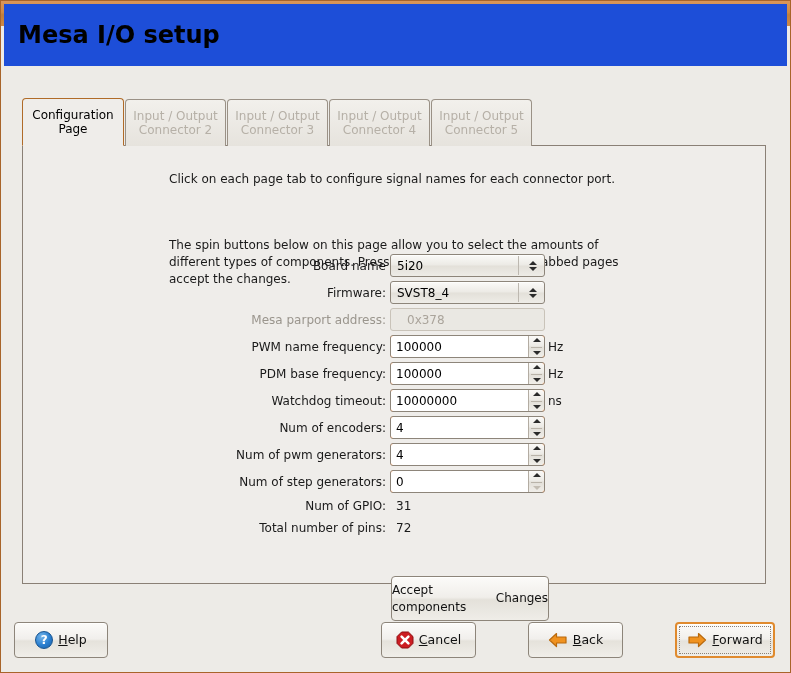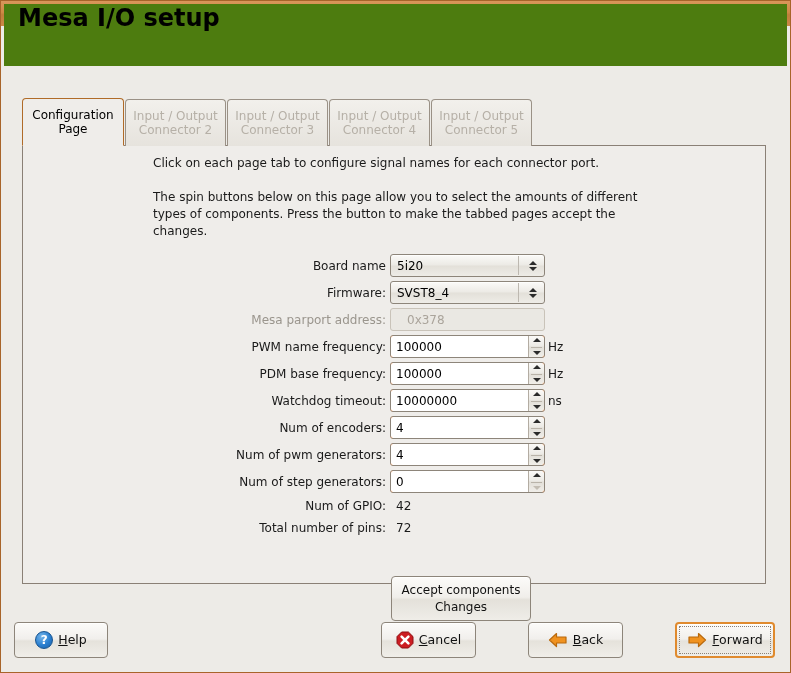--- a/index.html
+++ b/index.html
@@ -100,22 +100,23 @@
     background: #edebe7;
     padding: 3px;
   }
 
   
   #header-band {
     position: absolute;
     left: 4px; top: 4px;
     width: 783px;
     height: 62px;
-    background: #4d7c0f;
-    display: flex;
+    background: #1d4ed8;
+    display: flex;
+    align-items: center;
   }
   #header-title {
     margin-left: 14px;
     font-size: 24px;
     font-weight: bold;
     color: #000000;
     letter-spacing: 0px;
   }
 
   
@@ -188,21 +189,21 @@
   
   #intro {
     position: absolute;
     left: 130px;
     top: 9px;
     width: 500px;
     font-size: 12px;
     color: #1a1a1a;
     line-height: 17px;
   }
-  #intro p { margin: 0; }
+  #intro p { margin: 16px; }
   #intro .gap { height: 17px; }
 
   
   #form {
     position: absolute;
     left: 0;
     top: 106px;
     width: 744px;
   }
   .row {
@@ -344,28 +345,28 @@
   
   #accept-wrap {
     position: absolute;
     left: 0;
     top: 430px;
     width: 744px;
     display: flex;
   }
   #accept-btn {
     margin-left: 368px;
-    width: 140px;
+    width: 158px;
     height: 45px;
     box-sizing: border-box;
     border: 1px solid #8d857a;
     border-radius: 4px;
     background: linear-gradient(180deg,#fcfbf9 0%, #f0eeea 47%, #e4e1da 53%, #efedE8 100%);
     display: flex;
-    flex-direction: column;
+    flex-direction: row;
     align-items: center;
     justify-content: center;
     font-size: 12px;
     color: #111;
     line-height: 17px;
     box-shadow: inset 0 1px 0 rgba(255,255,255,.85);
   }
 
   
   #actionbar {
@@ -569,21 +570,21 @@
             <span class="spin-text">0</span>
             <span class="spin-btns">
               <span class="tri-up"></span>
               <span class="tri-dn disabled"></span>
             </span>
           </div>
         </div>
 
         <div class="row" style="height:22px">
           <div class="lbl">Num of GPIO:</div>
-          <div class="plainval">42</div>
+          <div class="plainval">31</div>
         </div>
 
         <div class="row" style="height:22px">
           <div class="lbl">Total number of pins:</div>
           <div class="plainval">72</div>
         </div>
 
       </div>
 
       <div id="accept-wrap">

